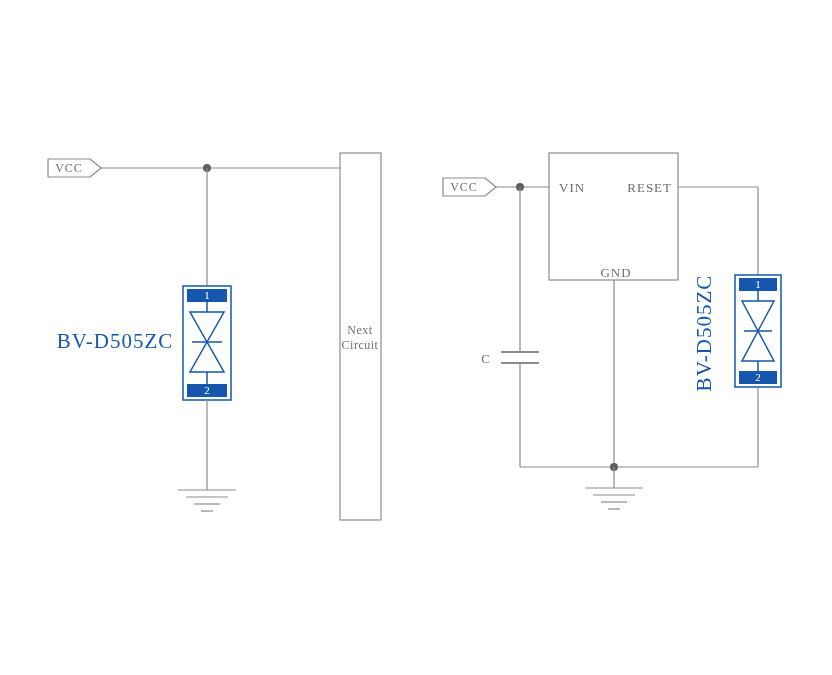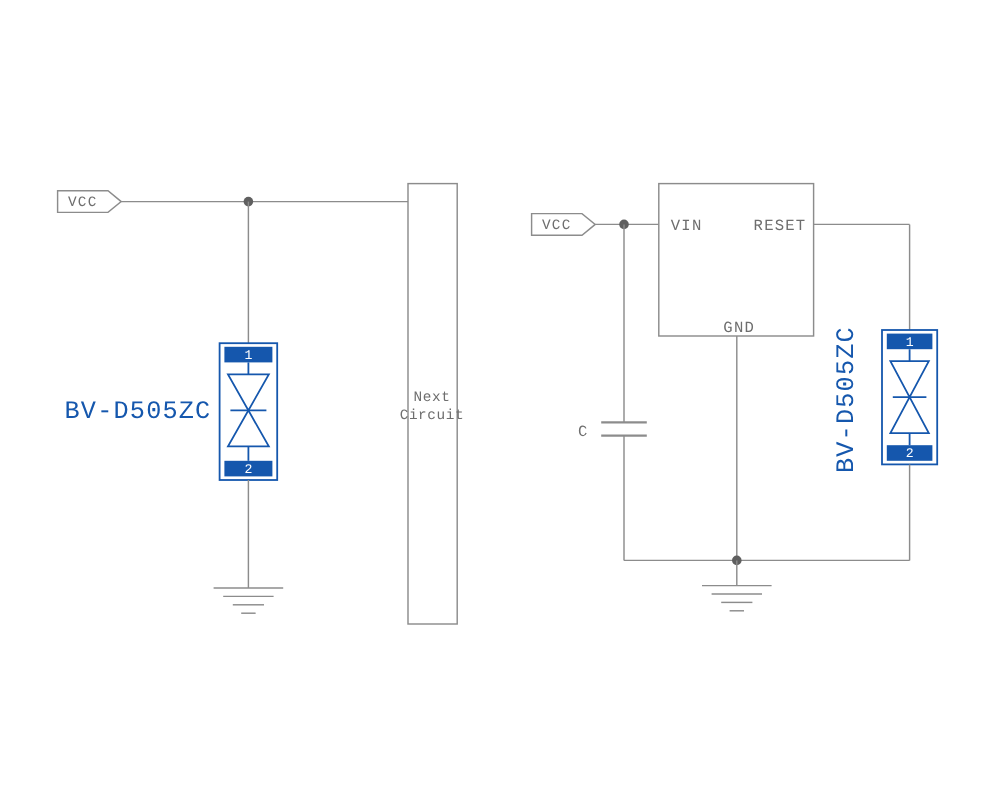--- a/index.html
+++ b/index.html
@@ -6,21 +6,21 @@
     --wire:#8c8c8c;
     --text:#6e6e6e;
     --blue:#1557ad;
     --bg:#ffffff;
   }
   html,body{margin:0;padding:0;background:var(--bg);}
   .canvas{
     position:relative;
     width:832px;height:675px;
     background:var(--bg);
-    font-family:Liberation Mono, monospace;
+    font-family:Liberation Serif, serif;
     overflow:hidden;
   }
   svg{display:block;}
   .wire{stroke:var(--wire);stroke-width:1.2;fill:none;}
   .box{stroke:var(--wire);stroke-width:1.2;fill:#ffffff;}
   .tag{stroke:var(--wire);stroke-width:1.2;fill:#ffffff;}
   .dot{fill:#5f5f5f;stroke:none;}
   .lbl{fill:var(--text);font-size:12px;letter-spacing:1px;}
   .lbl13{fill:var(--text);font-size:13px;letter-spacing:1px;}
   .blue-stroke{stroke:var(--blue);stroke-width:1.5;fill:none;}

